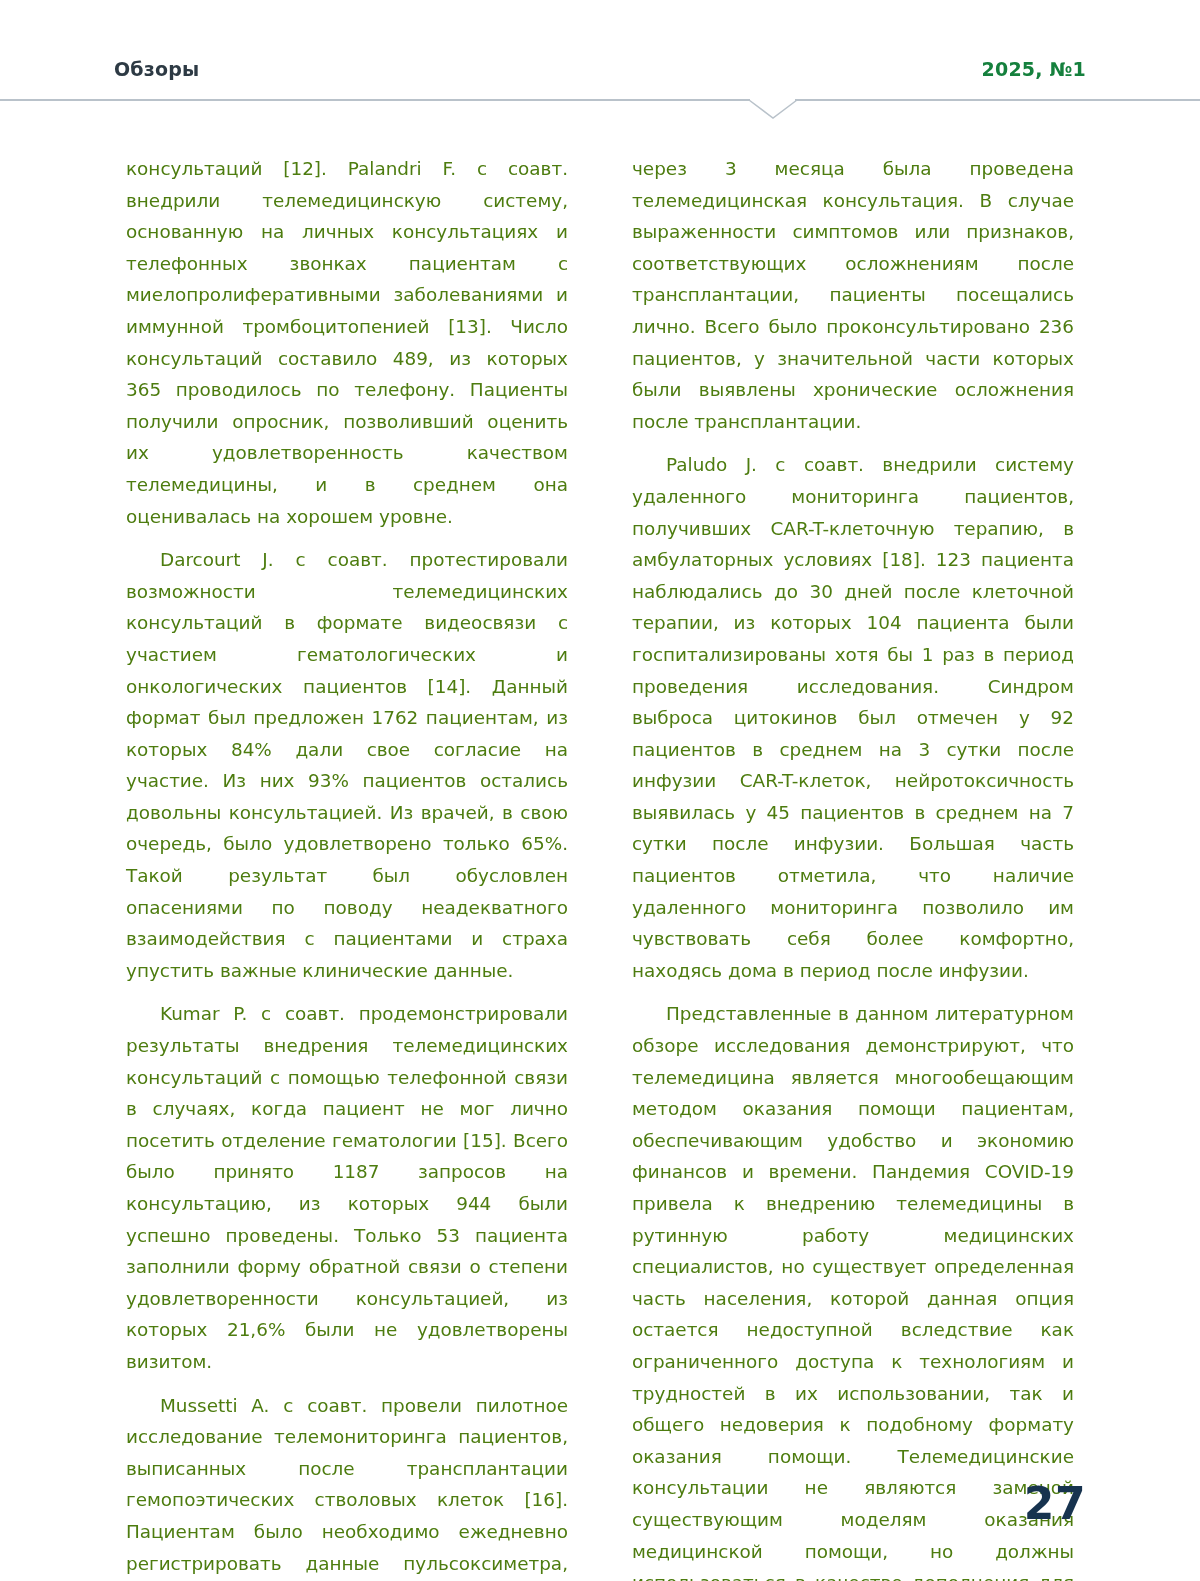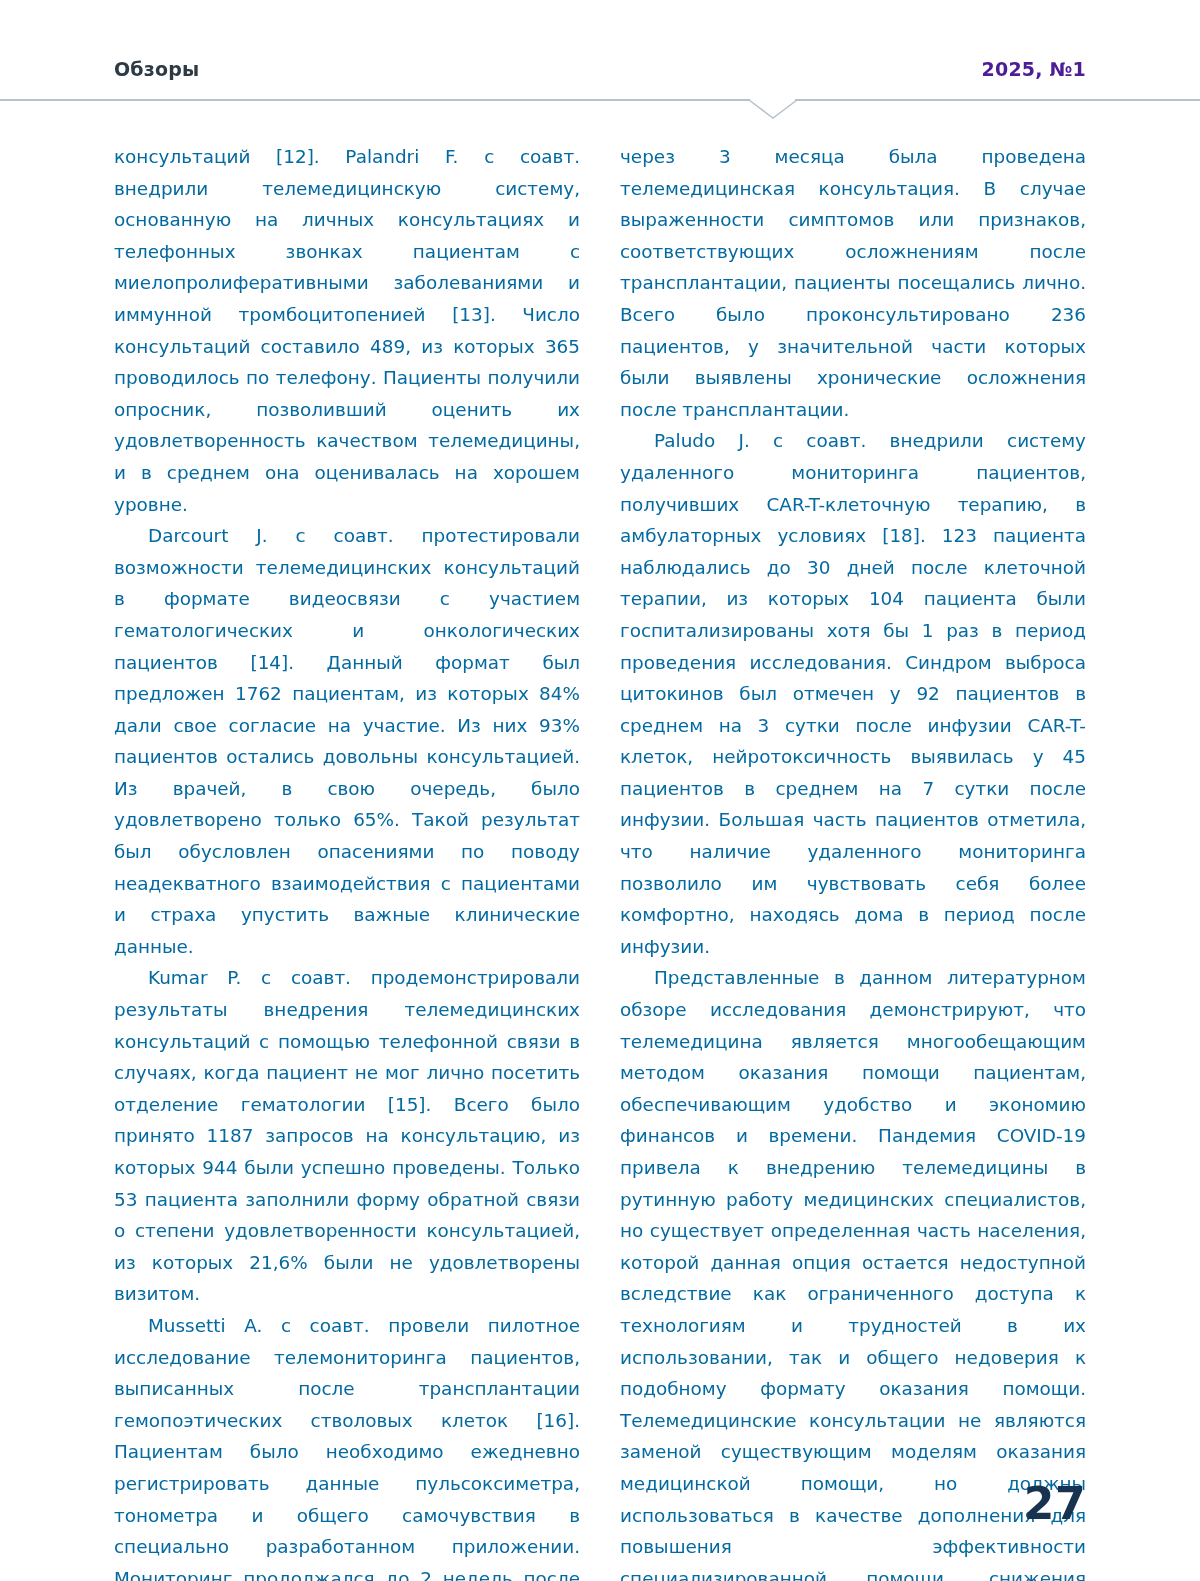--- a/index.html
+++ b/index.html
@@ -39,21 +39,21 @@
     font-weight: bold;
     color: #2d3a44;
     letter-spacing: 0.2px;
   }
   .header-right {
     position: absolute;
     right: 0;
     top: 0;
     font-size: 19px;
     font-weight: bold;
-    color: #4c1d95;
+    color: #15803d;
     letter-spacing: 0.2px;
   }
   .rule-wrap {
     position: absolute;
     top: 99px;
     left: 0;
     width: 1200px;
     height: 22px;
   }
   .rule-line-left {
@@ -91,27 +91,27 @@
   }
   .col {
     position: absolute;
     top: 0;
     width: 466px;
   }
   .col-left { left: 0; }
   .col-right { left: 506px; }
 
   p.para {
-    margin: 0;
+    margin: 12px;
     font-size: 18.4px;
     line-height: 31.6px;
     text-align: justify;
     text-justify: inter-word;
     text-indent: 34px;
-    color: #0369a1;
+    color: #4d7c0f;
     hyphens: manual;
   }
   p.para.no-indent { text-indent: 0; }
 
   
   .page-number {
     position: absolute;
     right: 114px;
     bottom: 52px;
     font-size: 44px;

